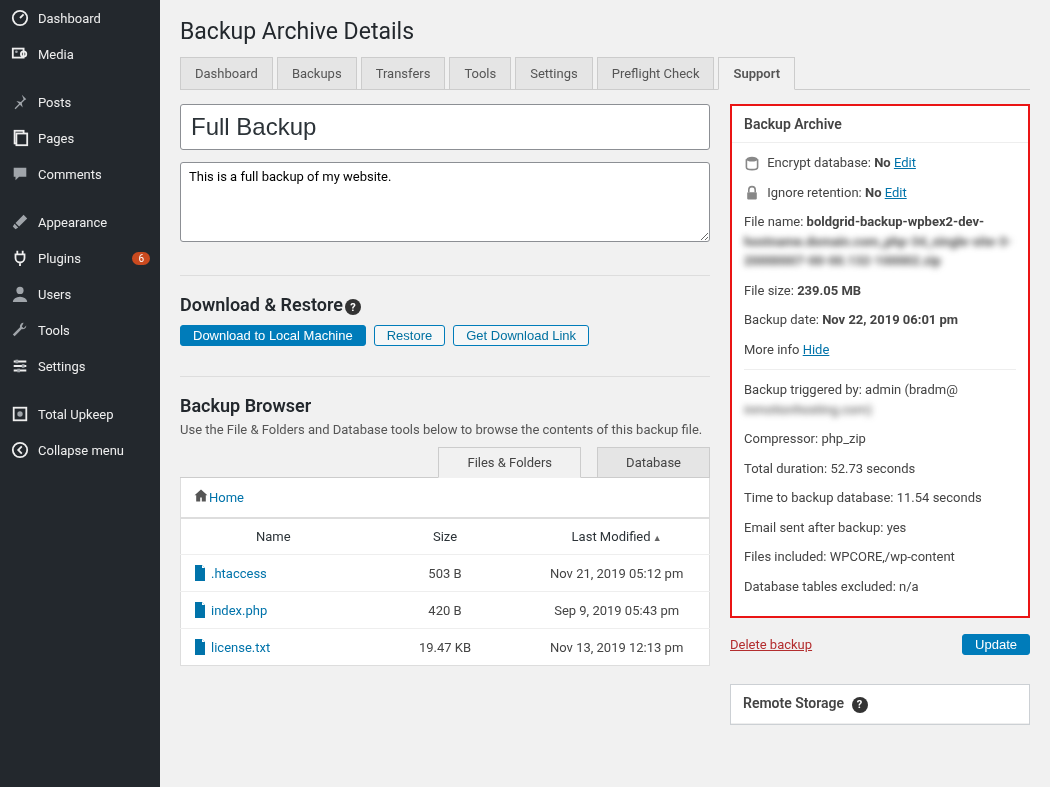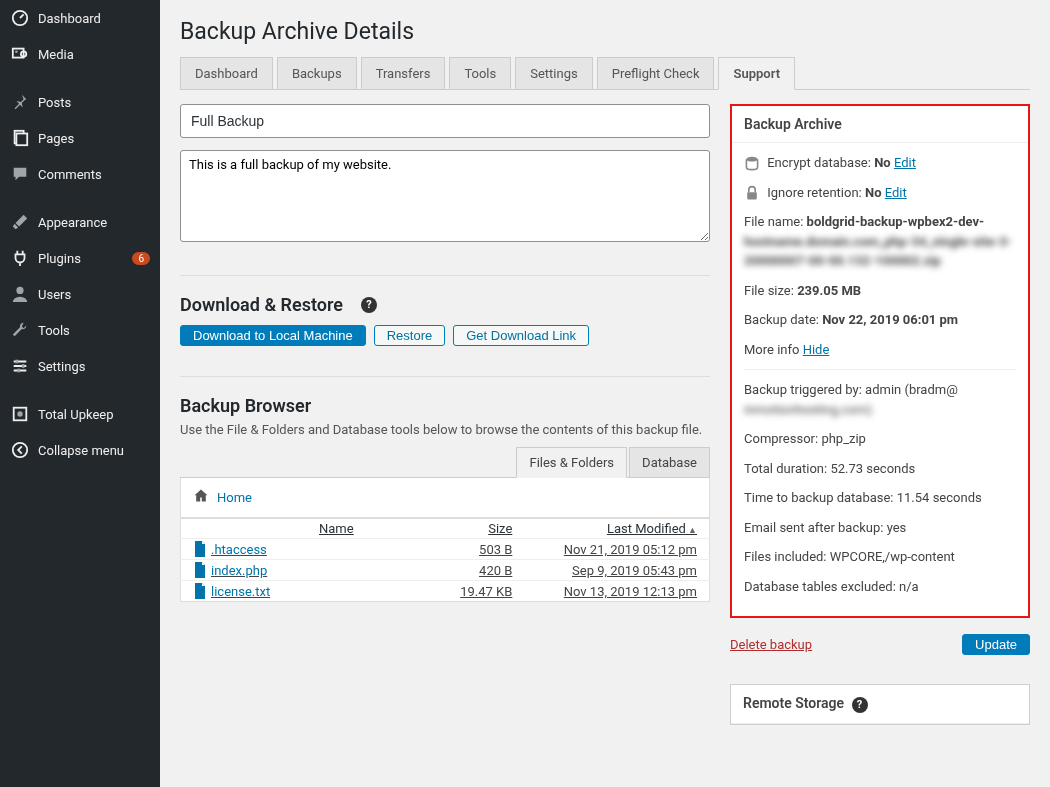--- a/index.html
+++ b/index.html
@@ -13,37 +13,37 @@
 .sidebar-item .label { flex: 1; }
 .badge { background: #ca4a1f; color: #fff; border-radius: 10px; font-size: 10px; padding: 1px 6px; margin-left: 4px; }
 .main { flex: 1; padding: 10px 20px 0 20px; overflow: auto; background: #f1f1f1; }
 h1 { font-size: 23px; font-weight: 400; color: #23282d; margin: 8px 0 12px 0; }
 .tabs { display: flex; border-bottom: 1px solid #ccc; }
 .tab { background: #e5e5e5; border: 1px solid #ccc; border-bottom: none; padding: 8px 14px; margin-right: 4px; font-size: 13px; color: #555; cursor: pointer; }
 .tab.active { background: #f1f1f1; border-bottom: 1px solid #f1f1f1; margin-bottom: -1px; font-weight: 600; }
 .cols { display: flex; gap: 20px; margin-top: 14px; }
 .left { flex: 1; min-width: 0; }
 .right { width: 300px; flex-shrink: 0; }
-.text-input { width: 100%; padding: 8px 10px; font-size: 14px; border: 1px solid #8c8f94; border-radius: 3px; background: #fff; color: #2c3338; margin-bottom: 12px; }
-.textarea { width: 100%; height: 92px; padding: 6px 8px; border: 1px solid #8c8f94; border-radius: 3px; font-size: 13px; resize: vertical; font-family: inherit; }
+.text-input { width: 100%; padding: 8px 10px; font-size: 24px; border: 1px solid #8c8f94; border-radius: 3px; background: #fff; color: #2c3338; margin-bottom: 12px; }
+.textarea { width: 100%; height: 80px; padding: 6px 8px; border: 1px solid #8c8f94; border-radius: 3px; font-size: 13px; resize: vertical; font-family: inherit; }
 hr.sep { border: none; border-top: 1px solid #ddd; margin: 30px 0 18px; }
-h2 { font-size: 18px; font-weight: 600; color: #23282d; margin-bottom: 6px; display: flex; align-items: center; gap: 18px; }
+h2 { font-size: 18px; font-weight: 600; color: #23282d; margin-bottom: 6px; display: flex; align-items: flex-end; gap: 2px; }
 .help-icon { display: inline-flex; width: 16px; height: 16px; border-radius: 50%; background: #333; color: #fff; align-items: center; justify-content: center; font-size: 11px; font-weight: bold; }
 .btn-row { display: flex; gap: 8px; margin-top: 10px; }
 .btn { border-radius: 3px; padding: 2px 12px; font-size: 13px; cursor: pointer; border: 1px solid; }
 .btn-primary { background: #007cba; border-color: #007cba; color: #fff; }
 .btn-secondary { background: #f6f7f7; border-color: #007cba; color: #0071a1; }
 .desc { color: #555; margin: 6px 0 10px; font-size: 13px; }
 .browser-tabs { display: flex; justify-content: flex-end; border-bottom: 1px solid #ccc; }
-.browser-tab { border: 1px solid #ccc; border-bottom: none; padding: 7px 12px; font-size: 13px; background: #e5e5e5; cursor: pointer; margin-left: 2px; }
+.browser-tab { border: 1px solid #ccc; border-bottom: none; padding: 7px 28px; font-size: 13px; background: #e5e5e5; cursor: pointer; margin-left: 16px; }
 .browser-tab.active { background: #f1f1f1; border-bottom: 1px solid #f1f1f1; margin-bottom: -1px; }
-.breadcrumb { background: #fff; border: 1px solid #ddd; border-top: none; padding: 10px 12px; display: flex; align-items: center; gap: 8px; }
+.breadcrumb { background: #fff; border: 1px solid #ddd; border-top: none; padding: 10px 12px; display: flex; align-items: center; }
 .breadcrumb a { color: #0073aa; text-decoration: none; }
 .file-table { width: 100%; border-collapse: collapse; background: #fff; border: 1px solid #ddd; border-top: none; }
-.file-table th, .file-table td { text-align: right; padding: 2px 12px; border-top: 1px solid #eee; font-size: 13px; text-decoration: underline; }
+.file-table th, .file-table td { text-align: center; padding: 10px 12px; border-top: 1px solid #eee; font-size: 13px; }
 .file-table th { font-weight: 400; color: #2c3338; border-top: 1px solid #ddd; }
 .file-table th.sortable::after { content: " ▲"; font-size: 9px; color: #666; }
 .file-name { display: flex; align-items: center; gap: 4px; }
 .file-icon { width: 14px; height: 16px; }
 .file-link { color: #0073aa; text-decoration: none; cursor: pointer; }
 .panel { background: #fff; border: 1px solid #ccd0d4; margin-bottom: 16px; }
 .panel.hl { border: 2px solid #ea1414; }
 .panel-header { border-bottom: 1px solid #eee; padding: 10px 12px; font-weight: 600; font-size: 14px; }
 .panel-body { padding: 10px 12px; font-size: 13px; }
 .panel-body p { margin-bottom: 10px; line-height: 1.5; }

